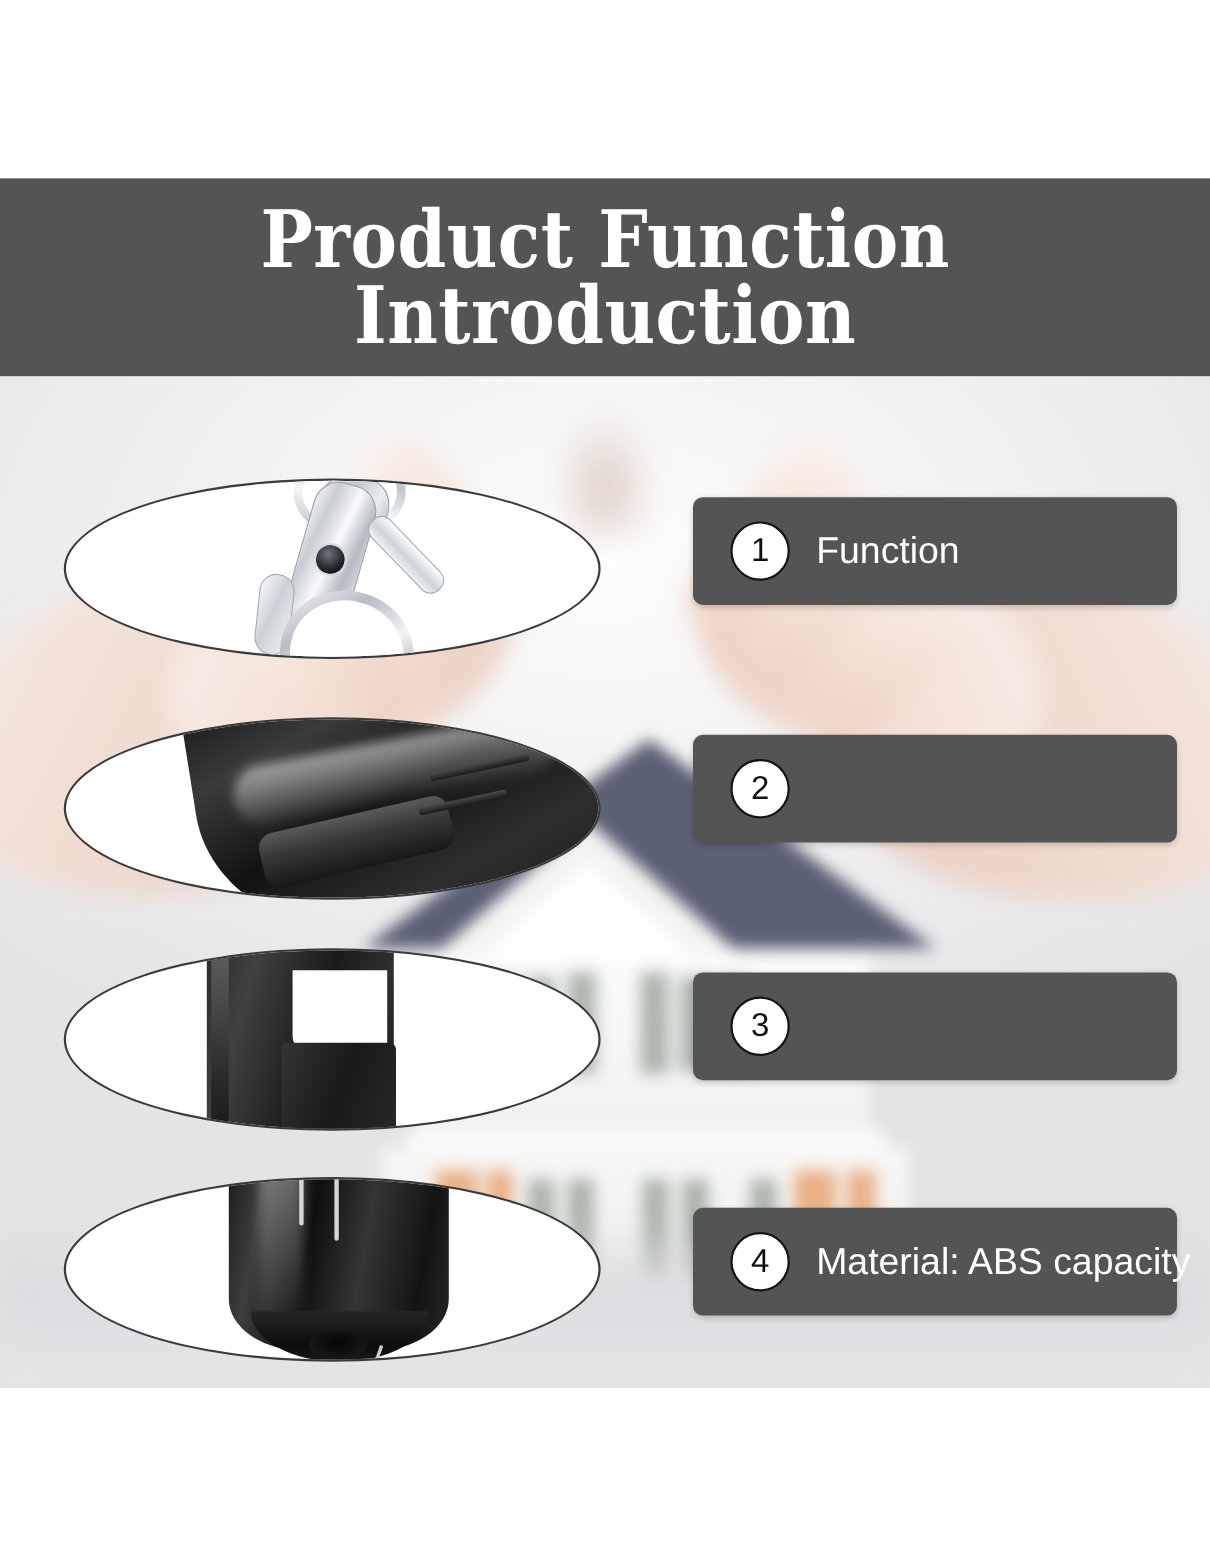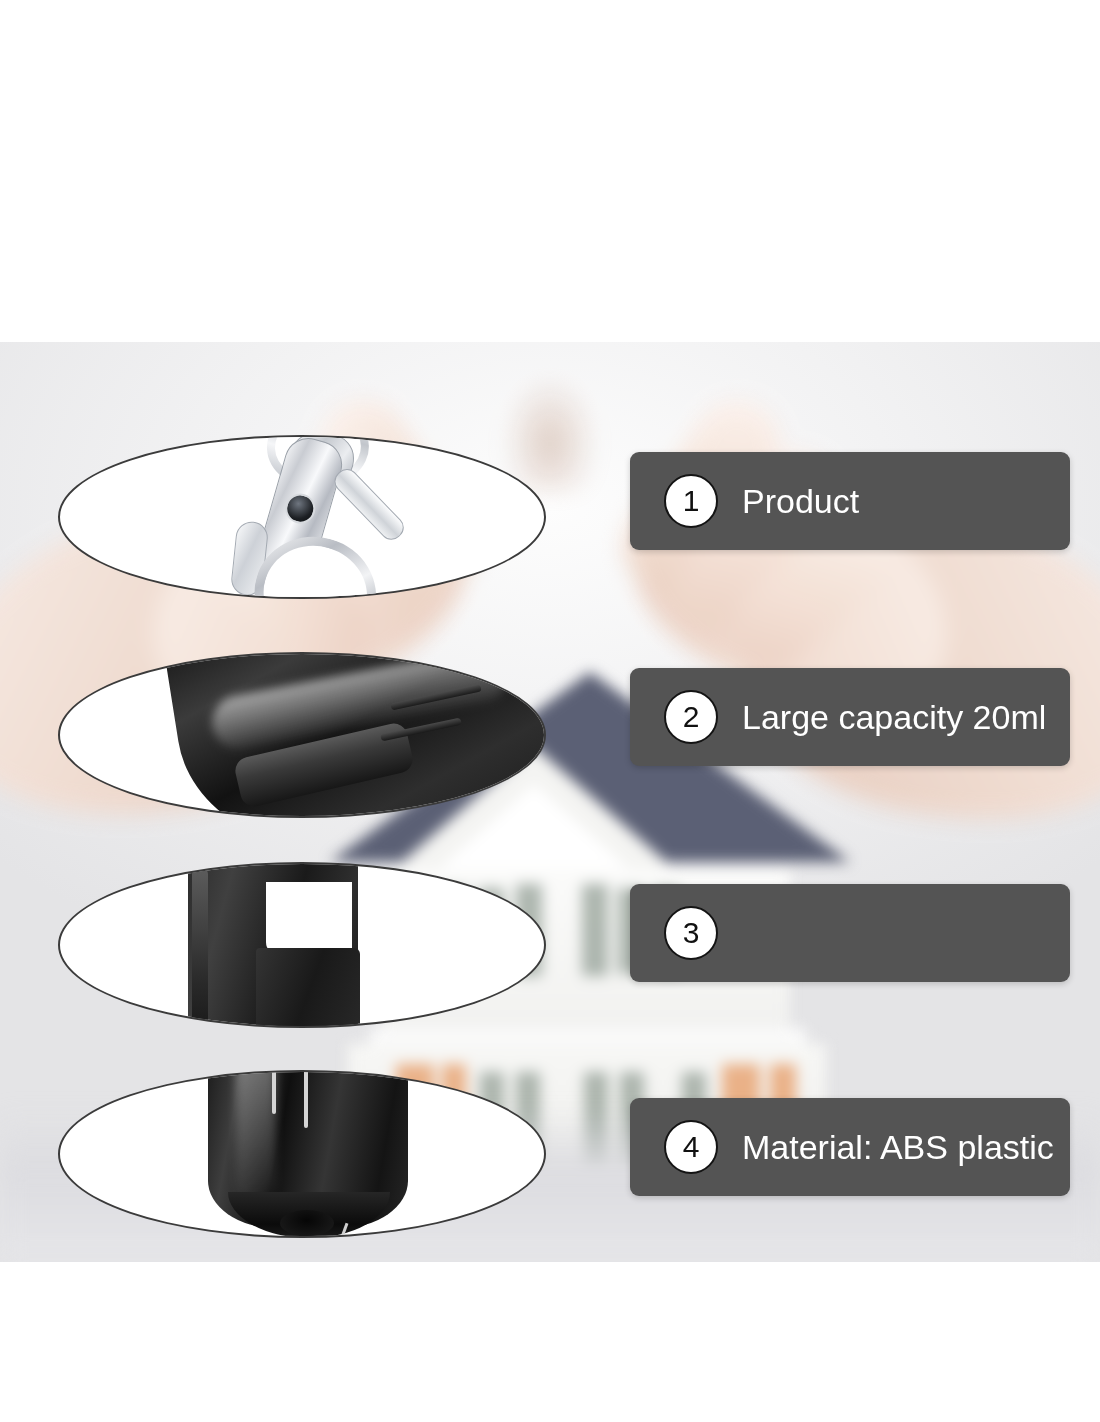--- a/index.html
+++ b/index.html
@@ -523,20 +523,24 @@
     z-index: 7;
   }
 </style>
 </head>
 <body>
 
 <div id="page">
 
   <div class="top-band"></div>
 
+  <div class="title-banner">
+    <div class="title-text">Product Function
+Introduction</div>
+  </div>
 
   <div class="photo-stage">
 
     <div class="bg-wall"></div>
 
     <div class="house">
       <div class="house-roof"></div>
       <div class="house-roof2"></div>
       <div class="house-gable"></div>
       <div class="chimney"></div>
@@ -622,32 +626,31 @@
         <div class="plastic-4-base"></div>
         <div class="plastic-4-hole"></div>
         <div class="wire" style="left:278px; top:150px;"></div>
       </div>
     </div>
 
   </div>
 
   <div class="card" style="top:452px;">
     <div class="badge">1</div>
-    <div class="card-label">Product</div>
+    <div class="card-label">Function</div>
   </div>
 
   <div class="card" style="top:668px;">
     <div class="badge">2</div>
-    <div class="card-label">Large capacity 20ml</div>
   </div>
 
   <div class="card" style="top:884px;">
     <div class="badge">3</div>
   </div>
 
   <div class="card" style="top:1098px;">
     <div class="badge">4</div>
-    <div class="card-label">Material: ABS plastic</div>
+    <div class="card-label">Material: ABS capacity</div>
   </div>
 
   <div class="bottom-band"></div>
 
 </div>
 
 </body></html>

